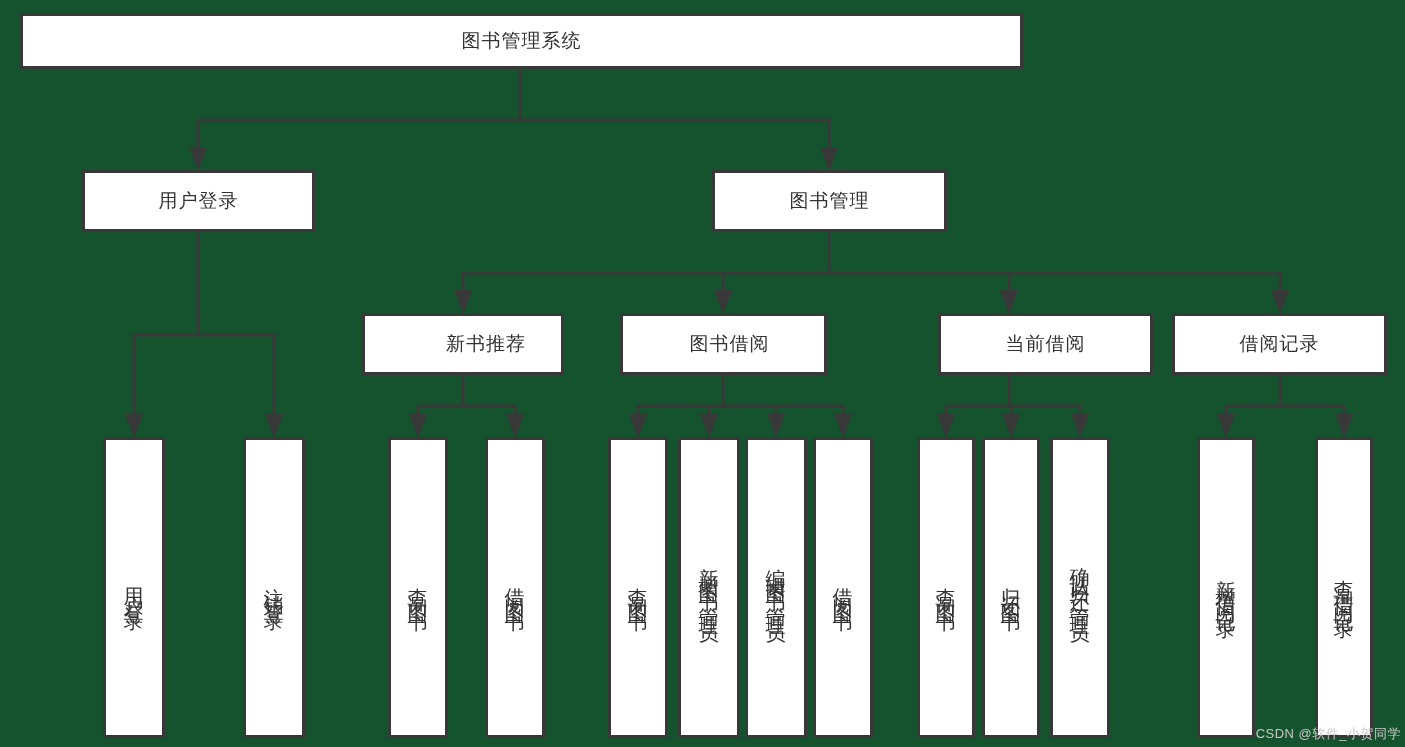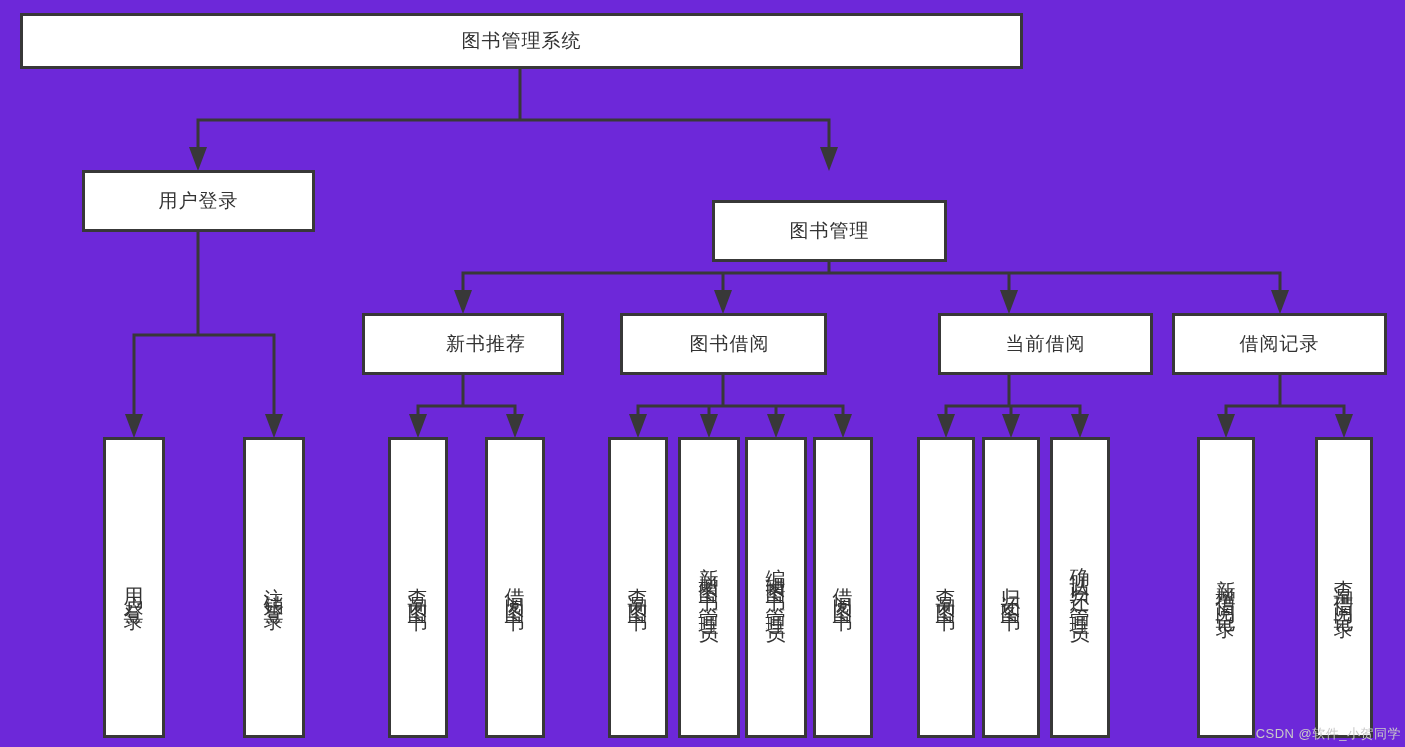--- a/index.html
+++ b/index.html
@@ -1,19 +1,19 @@
 <!DOCTYPE html>
 <html><head>
 <meta charset="utf-8">
 <style>
   html,body{margin:0;padding:0;background:#ffffff;}
   .stage{
     position:relative;
     width:1405px;height:747px;
-    background:#6d28d9;
+    background:#14532d;
     font-family:"Liberation Sans","DejaVu Sans",sans-serif;
     overflow:hidden;
   }
   .node{
     position:absolute;
     box-sizing:border-box;
     border:3px solid #383838;
     background:#ffffff;
     display:flex;
     align-items:center;
@@ -95,21 +95,21 @@
     </g>
   </svg>
 
   <div class="node" style="left:20px;top:13px;width:1003px;height:56px;">
     <span>图书管理系统</span>
   </div>
 
   <div class="node" style="left:82px;top:170px;width:233px;height:62px;">
     <span>用户登录</span>
   </div>
-  <div class="node" style="left:712px;top:170px;width:235px;height:62px;margin-top:30px;">
+  <div class="node" style="left:712px;top:170px;width:235px;height:62px;">
     <span>图书管理</span>
   </div>
 
   <div class="node" style="left:362px;top:313px;width:202px;height:62px;padding-left:46px;">
     <span>新书推荐</span>
   </div>
   <div class="node" style="left:620px;top:313px;width:207px;height:62px;padding-left:12px;">
     <span>图书借阅</span>
   </div>
   <div class="node" style="left:938px;top:313px;width:215px;height:62px;font-family:Liberation Serif, serif;">

